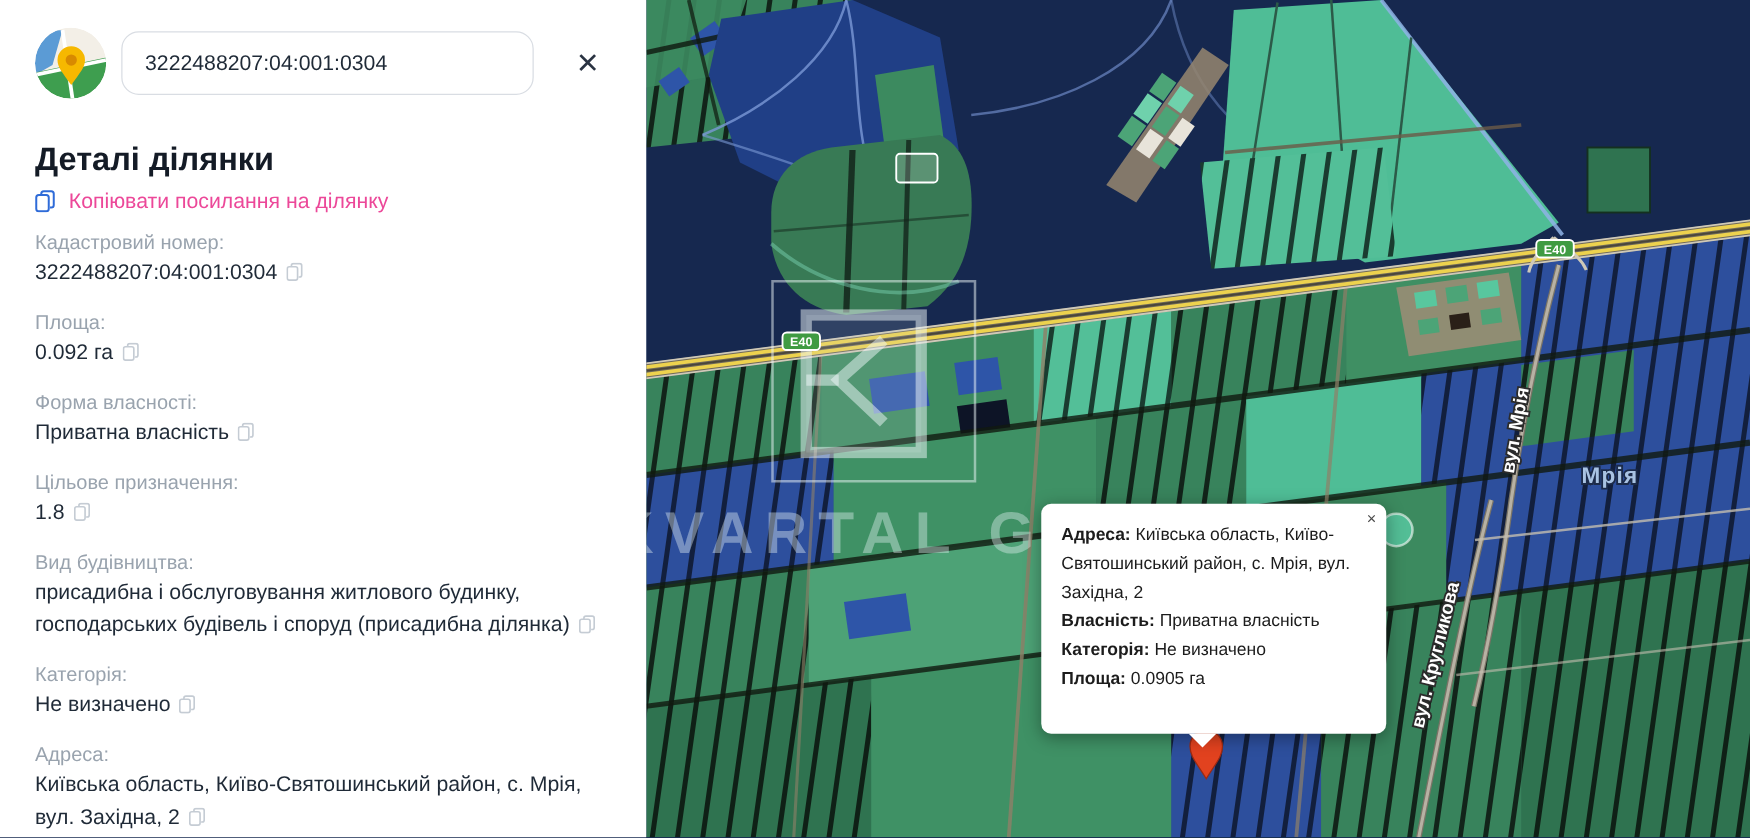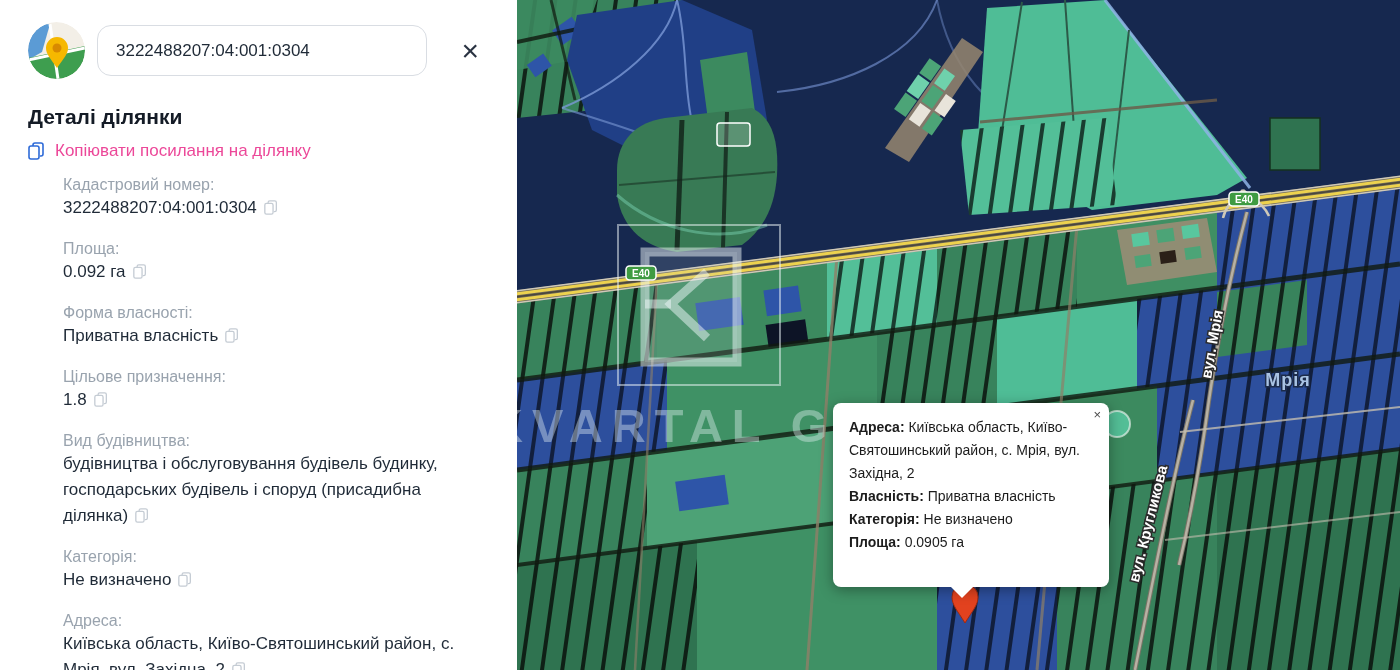--- a/index.html
+++ b/index.html
@@ -21,26 +21,26 @@
     flex: 1; height: 51px; max-width: 330px;
     border: 1px solid #d9dde3; border-radius: 14px;
     font-size: 17px; color: #1f2a37; padding: 0 18px;
     outline: none; background: #fff;
   }
   .sb-close {
     margin-left: auto; margin-right: 6px;
     background: none; border: none; font-size: 30px; line-height: 30px;
     color: #2a3342; cursor: pointer; font-weight: 300; padding: 0 4px;
   }
-  .sb-title { margin-top: 26px; font-size: 21px; line-height: 24px; font-weight: 700; color: #141b26; }
+  .sb-title { margin-top: 36px; font-size: 26px; line-height: 24px; font-weight: 700; color: #141b26; }
   .copy-link-row { display: flex; align-items: center; gap: 10px; margin-top: 12px; cursor: pointer; }
   .copy-link-row svg { flex: 0 0 auto; }
   .copy-link-text { color: #ec4899; font-size: 17px; }
   .groups { margin-top: 13px; }
-  .group { margin-bottom: 15px; margin-left: 35px; }
+  .group { margin-bottom: 15px; }
   .group .lbl { color: #99a3ae; font-size: 16px; line-height: 21px; }
   .group .val { color: #1f2a37; font-size: 17px; line-height: 26px; max-width: 468px; }
   .copy-ic { display: inline-block; vertical-align: -2px; margin-left: 7px; cursor: pointer; }
 
   
   .map-wrap { position: absolute; left: 517px; top: 0; width: 883px; height: 670px; overflow: hidden; background: #1b2d57; }
   .map-wrap svg.mapsvg { display: block; width: 883px; height: 670px; }
 
   
   .map-popup {
@@ -121,21 +121,21 @@
     </div>
     <div class="group">
       <div class="lbl">Цільове призначення:</div>
       <div class="val"><span>1.8</span><span class="copy-ic"><svg width="14" height="15" viewBox="0 0 17 18">
               <rect x="1" y="4" width="10" height="13" rx="2" fill="none" stroke="#c5ccd4" stroke-width="1.6"></rect>
               <path d="M5,4 V3 a2,2 0 0 1 2,-2 h6 a2,2 0 0 1 2,2 v9 a2,2 0 0 1 -2,2 h-1" fill="none" stroke="#c5ccd4" stroke-width="1.6"></path>
             </svg></span></div>
     </div>
     <div class="group">
       <div class="lbl">Вид будівництва:</div>
-      <div class="val"><span>будівництва і обслуговування будівель будинку, господарських будівель і споруд (присадибна ділянка)</span><span class="copy-ic"><svg width="14" height="15" viewBox="0 0 17 18">
+      <div class="val"><span>присадибна і обслуговування житлового будинку, господарських будівель і споруд (присадибна ділянка)</span><span class="copy-ic"><svg width="14" height="15" viewBox="0 0 17 18">
               <rect x="1" y="4" width="10" height="13" rx="2" fill="none" stroke="#c5ccd4" stroke-width="1.6"></rect>
               <path d="M5,4 V3 a2,2 0 0 1 2,-2 h6 a2,2 0 0 1 2,2 v9 a2,2 0 0 1 -2,2 h-1" fill="none" stroke="#c5ccd4" stroke-width="1.6"></path>
             </svg></span></div>
     </div>
     <div class="group">
       <div class="lbl">Категорія:</div>
       <div class="val"><span>Не визначено</span><span class="copy-ic"><svg width="14" height="15" viewBox="0 0 17 18">
               <rect x="1" y="4" width="10" height="13" rx="2" fill="none" stroke="#c5ccd4" stroke-width="1.6"></rect>
               <path d="M5,4 V3 a2,2 0 0 1 2,-2 h6 a2,2 0 0 1 2,2 v9 a2,2 0 0 1 -2,2 h-1" fill="none" stroke="#c5ccd4" stroke-width="1.6"></path>
             </svg></span></div>

